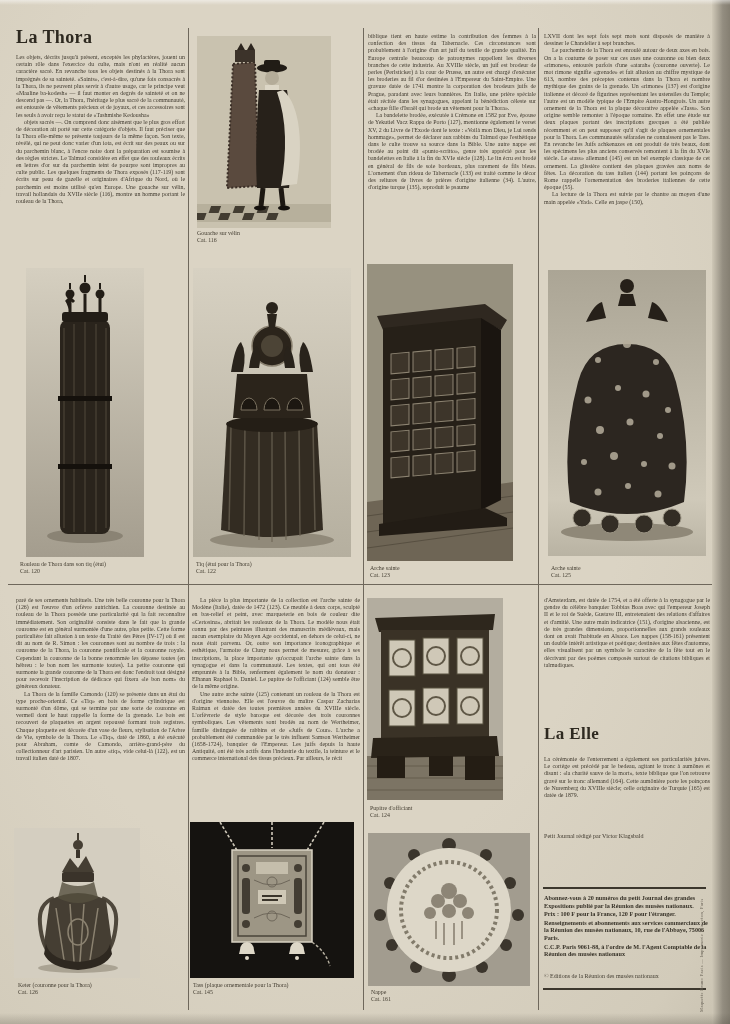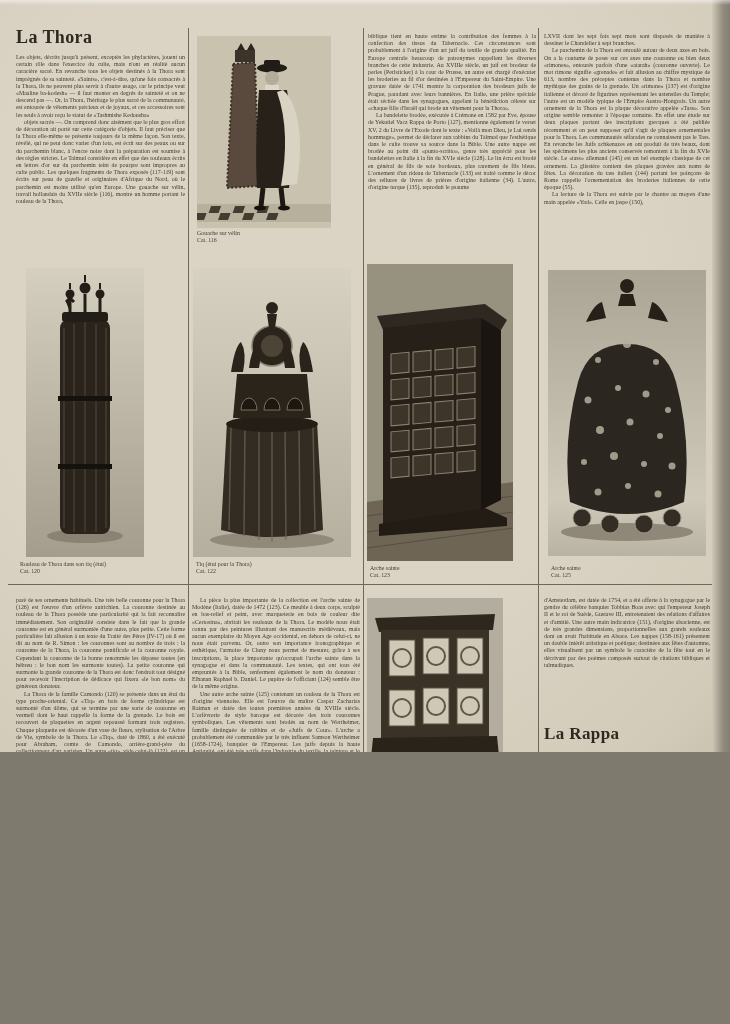--- a/index.html
+++ b/index.html
@@ -1,16 +1,16 @@
 <!DOCTYPE html>
 <html><head>
 <meta charset="utf-8">
 <style>
   html,body{margin:0;padding:0;background:#7f7a6e;}
-  #page{position:relative;width:730px;height:752px;overflow:hidden;
+  #page{position:relative;width:730px;height:1024px;overflow:hidden;
         background:radial-gradient(ellipse at 42% 38%, #dbd4c4 55%, #d2cbba 90%, #c9c2b1 100%);
         font-family:"Liberation Serif","DejaVu Serif",serif;color:#3e382e;}
   .edge-right{position:absolute;top:0;left:712px;width:18px;height:1024px;
         background:linear-gradient(to right,#cfc8b7,#938d80 60%,#857f72);}
   .edge-bottom{position:absolute;left:0;top:1013px;width:730px;height:11px;
         background:linear-gradient(to bottom,rgba(0,0,0,0),rgba(60,55,45,.22));}
   .edge-top{position:absolute;left:0;top:0;width:730px;height:5px;
         background:linear-gradient(to bottom,rgba(255,255,255,.5),rgba(255,255,255,0));}
   .vrule{position:absolute;top:28px;width:1px;height:982px;background:#6e675b;}
   .hrule{position:absolute;height:1px;background:#6e675b;}
@@ -298,21 +298,21 @@
     </svg>
   </div>
   <div class="caption" style="left:370px;top:805px;">
     <div>Pupitre d'officiant</div>
     <div>Cat. 124</div>
   </div>
 
   <div class="bodytext" style="left:544px;top:597px;width:166px;">
     <p>d'Amsterdam, est datée de 1754, et a été offerte à la synagogue par le gendre du célèbre banquier Tobbias Boas avec qui l'empereur Joseph II et le roi de Suède, Gustave III, entretenaient des relations d'affaires et d'amitié. Une autre main indicatrice (151), d'origine alsacienne, est de très grandes dimensions, proportionnelles aux grands rouleaux dont on avait l'habitude en Alsace. Les nappes (158-161) présentent un double intérêt artistique et poétique; destinées aux fêtes d'automne, elles visualisent par un symbole le caractère de la fête tout en le décrivant par des poèmes composés surtout de citations bibliques et talmudiques.</p>
   </div>
-  <h1 class="sect" style="left:544px;top:724px;font-size:17px;">La Rappa</h1>
+  <h1 class="sect" style="left:544px;top:724px;font-size:17px;">La Elle</h1>
   <div class="bodytext" style="left:544px;top:756px;width:166px;">
     <p>La cérémonie de l'enterrement a également ses particularités juives. Le cortège est précédé par le bedeau, agitant le tronc à aumônes et disant : «la charité sauve de la mort», texte biblique que l'on retrouve gravé sur le tronc allemand (164). Cette aumônière porte les poinçons de Nuremberg du XVIIIe siècle; celle originaire de Turquie (165) est datée de 1879.</p>
   </div>
   <div class="credit-line" style="left:544px;top:833px;">Petit Journal rédigé par Victor Klagsbald</div>
 
   <div class="hrule dark" style="left:543px;top:887px;width:163px;"></div>
   <div class="subs" style="left:544px;top:894px;width:164px;">
     <p>Abonnez-vous à 20 numéros du petit Journal des grandes Expositions publié par la Réunion des musées nationaux.</p>
     <p>Prix : 100 F pour la France, 120 F pour l'étranger.</p>
     <p>Renseignements et abonnements aux services commerciaux de la Réunion des musées nationaux, 10, rue de l'Abbaye, 75006 Paris.</p>

